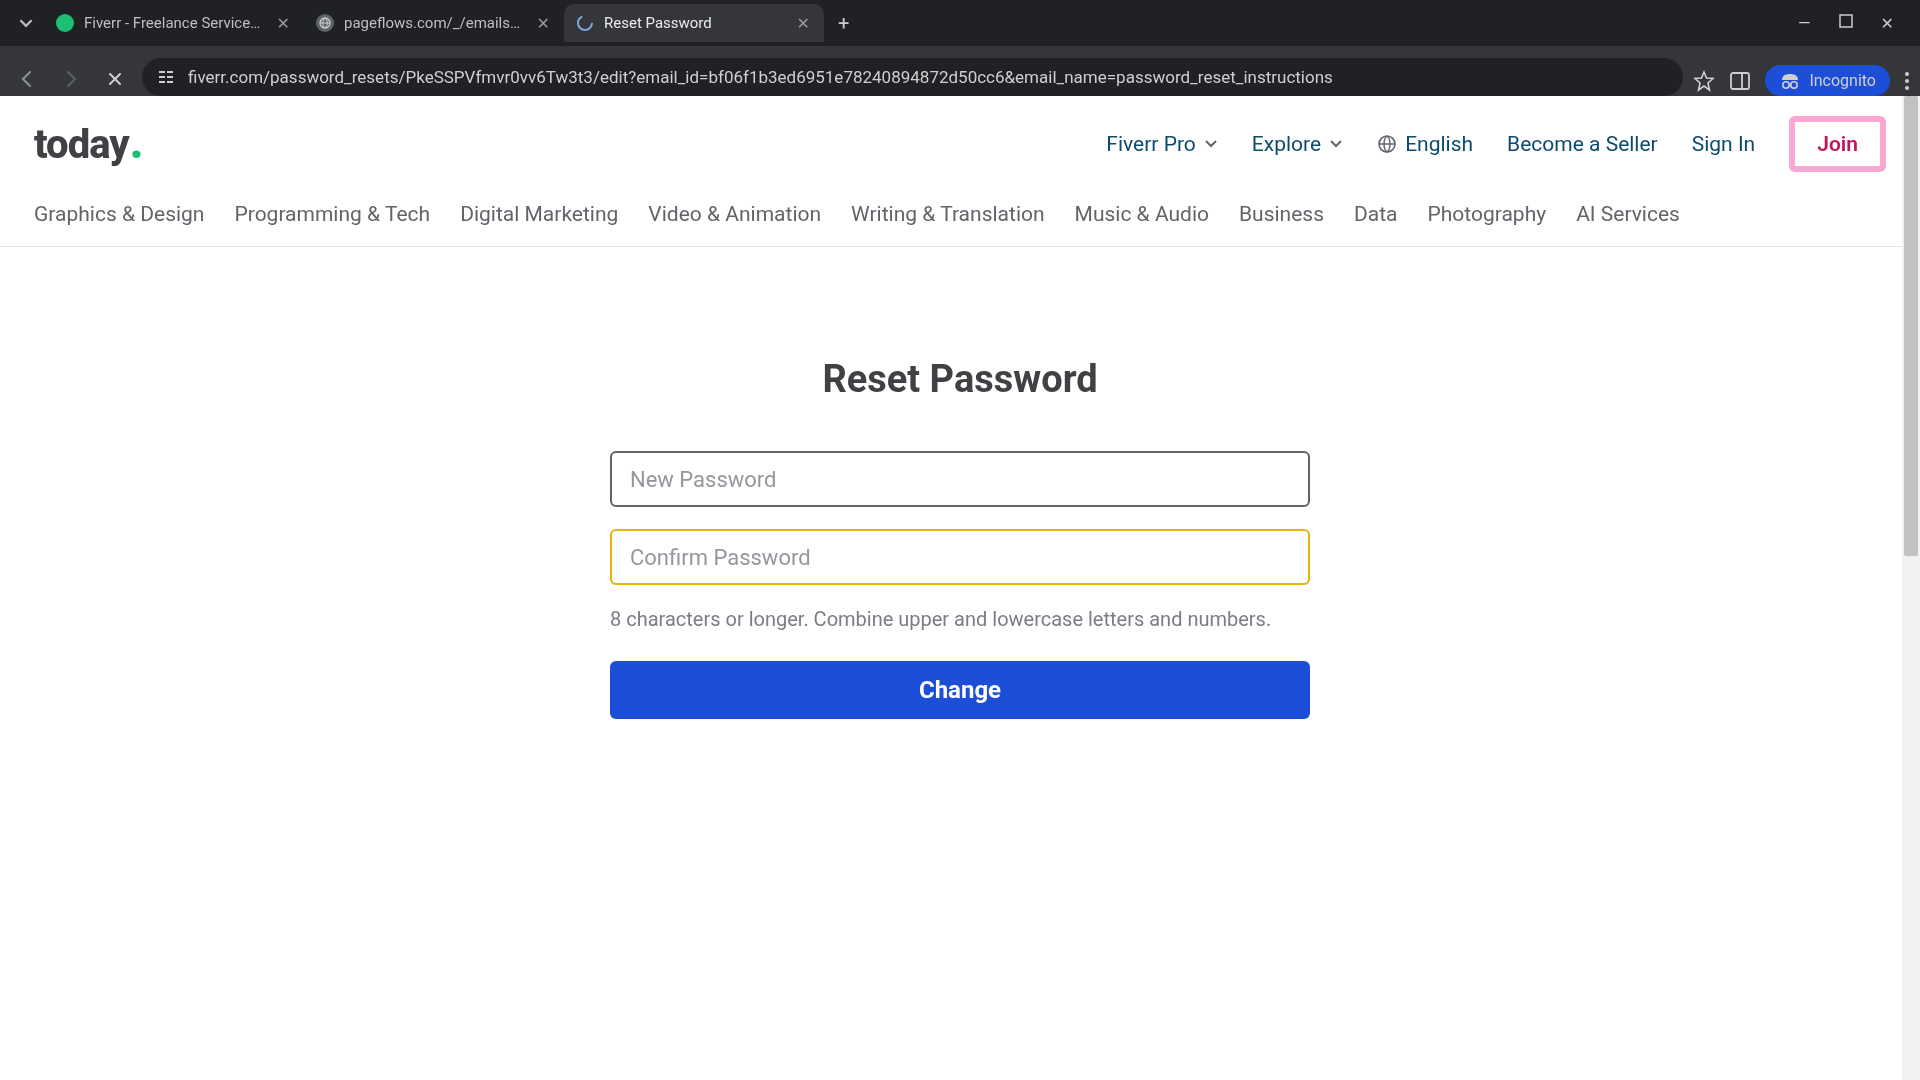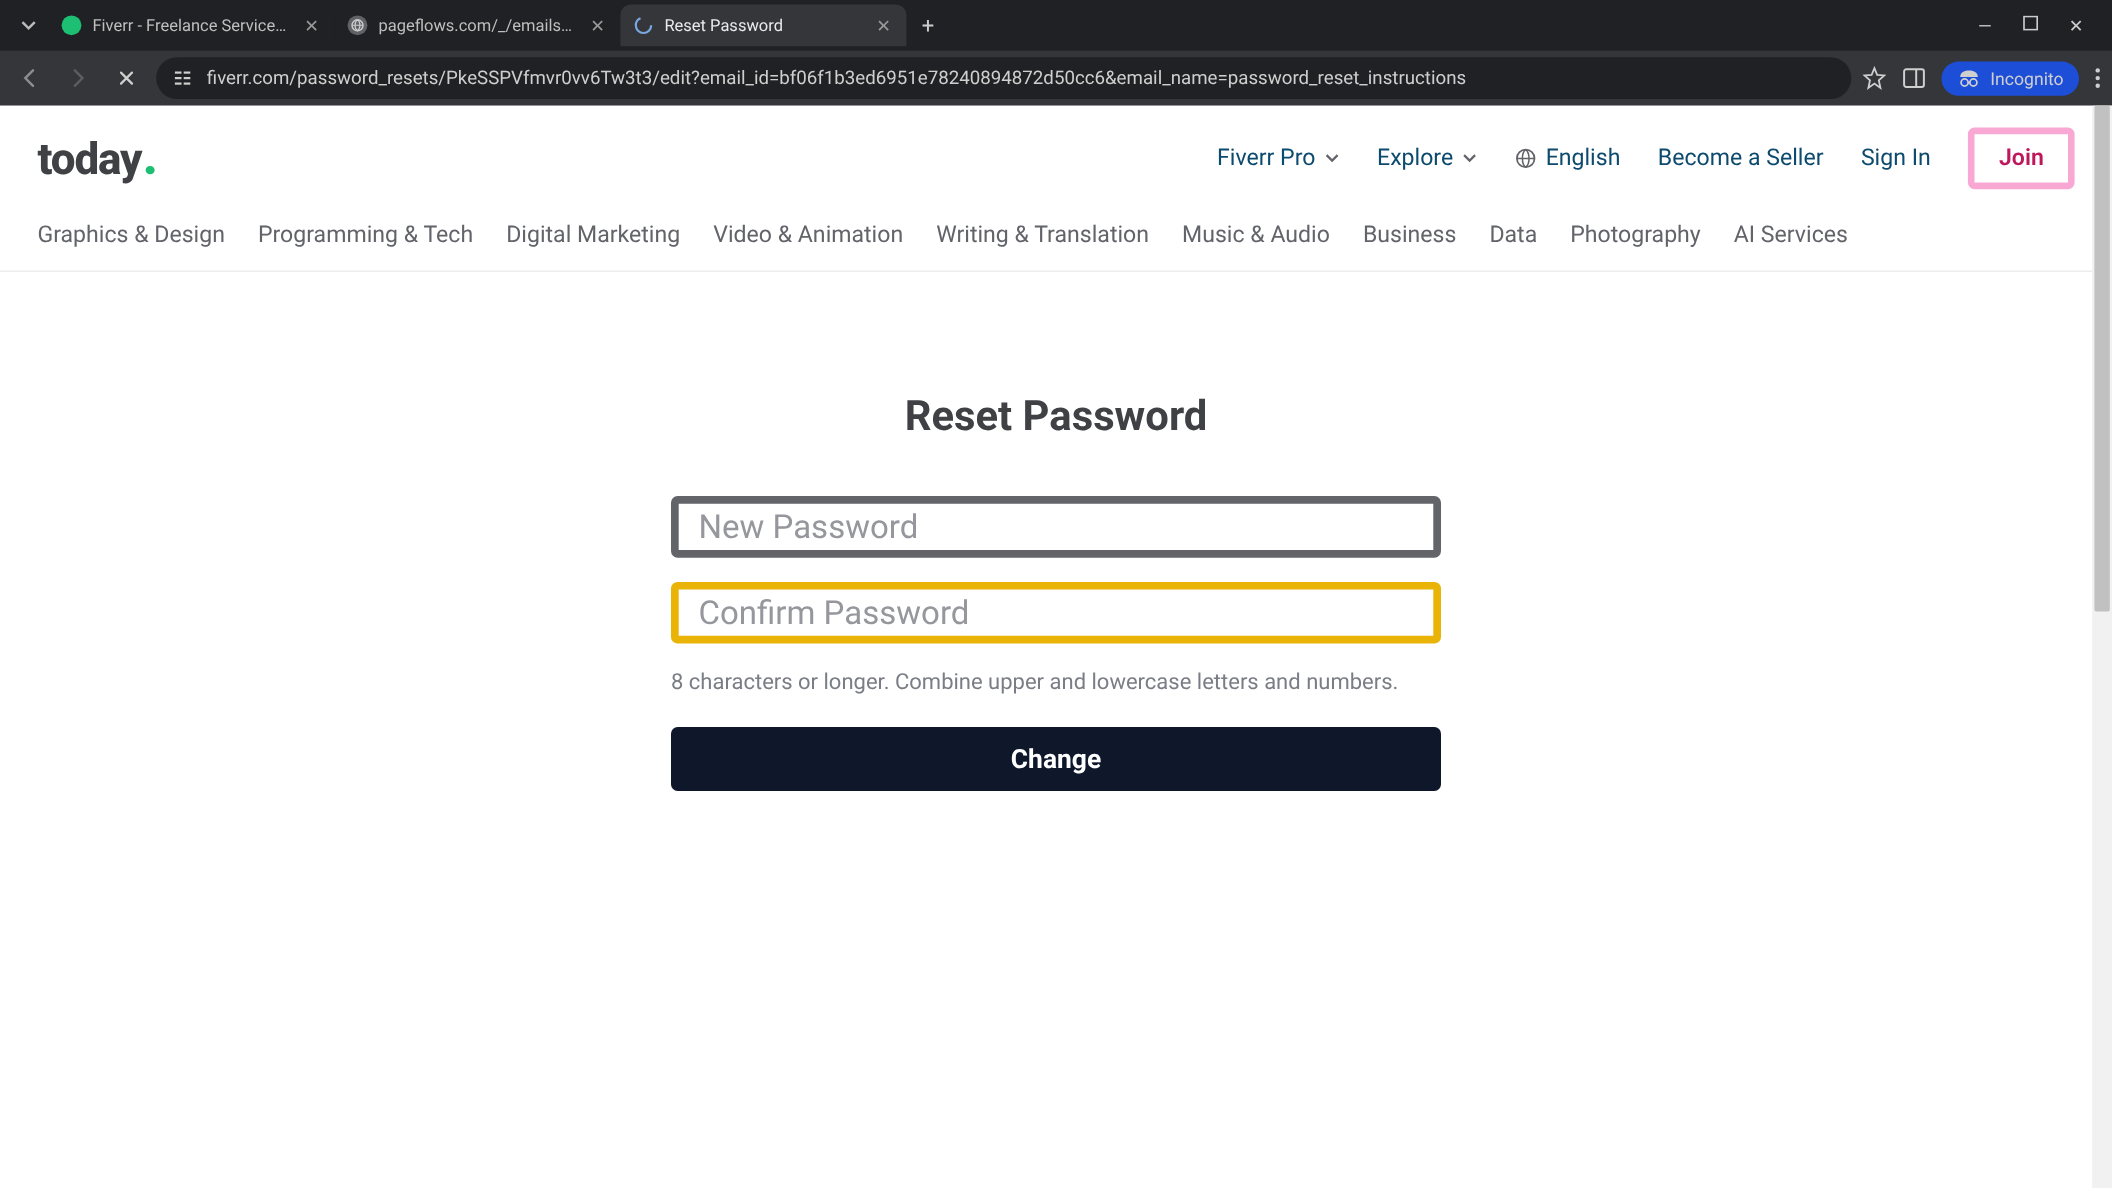--- a/index.html
+++ b/index.html
@@ -14,21 +14,21 @@
     .tab.active { background: #35363a; color: #e8eaed; }
     .tab-favicon { width: 18px; height: 18px; border-radius: 50%; flex-shrink: 0; display: flex; align-items: center; justify-content: center; }
     .tab-favicon.green { background: #1dbf73; }
     .tab-favicon.grey { background: #5f6368; }
     .tab-title { flex: 1; white-space: nowrap; overflow: hidden; text-overflow: ellipsis; font-size: 15px; }
     .tab-close { color: #999; font-size: 16px; flex-shrink: 0; padding: 2px; }
     .new-tab { color: #ccc; padding: 0 14px; font-size: 20px; }
     .win-controls { margin-left: auto; display: flex; gap: 28px; padding-right: 18px; color: #ccc; }
     .win-btn { font-size: 16px; }
 
-    .addr-bar { display: flex; align-items: center; height: 50px; padding: 0 10px; gap: 10px; background: #35363a; }
+    .addr-bar { display: flex; align-items: flex-end; height: 50px; padding: 0 10px; gap: 10px; background: #35363a; }
     .nav-btn { width: 34px; height: 34px; display: flex; align-items: center; justify-content: center; color: #9aa0a6; border-radius: 50%; }
     .nav-btn.disabled { color: #5a5d61; }
     .url-box { flex: 1; display: flex; align-items: center; background: #202124; border-radius: 24px; height: 38px; padding: 0 14px; gap: 12px; }
     .url-text { color: #cfcfcf; font-size: 17px; white-space: nowrap; overflow: hidden; }
     .addr-right { display: flex; align-items: center; gap: 14px; color: #cfcfcf; }
     .incognito-pill { display: flex; align-items: center; gap: 8px; background: #1d4ed8; padding: 6px 14px; border-radius: 20px; font-size: 16px; }
 
     
     .viewport { position: relative; height: calc(1080px - 96px); overflow: hidden; background: #fff; }
 
@@ -46,25 +46,25 @@
     .hlink { color: #0c4a6e; font-size: 21px; font-weight: 400; display: flex; align-items: center; gap: 8px; white-space: nowrap; }
     .join-btn { color: #be185d; border: 6px solid #f9a8d4; padding: 10px 22px; border-radius: 6px; font-size: 21px; font-weight: 600; }
 
     .cat-bar { display: flex; padding: 10px 34px 20px; gap: 30px; border-bottom: 1px solid #e4e5e7; color: #62646a; font-size: 21px; white-space: nowrap; }
     .cat-item { }
 
     
     .reset-wrap { display: flex; flex-direction: column; align-items: center; padding-top: 110px; }
     .reset-title { font-size: 38px; font-weight: 700; color: #404145; margin-bottom: 50px; }
     .reset-form { width: 700px; display: flex; flex-direction: column; gap: 22px; }
-    .pw-input { width: 100%; height: 56px; border: 7px solid #eab308; border-radius: 6px; padding: 0 18px; font-size: 30px; color: #62646a; outline: none; }
+    .pw-input { width: 100%; height: 56px; border: 2px solid #eab308; border-radius: 6px; padding: 0 18px; font-size: 22px; color: #62646a; outline: none; }
     .pw-input.focused { border-color: #62646a; }
     .pw-input::placeholder { color: #95979d; }
     .hint { color: #7a7d85; font-size: 20px; }
-    .change-btn { background: #0f172a; color: #fff; border: none; height: 58px; border-radius: 6px; font-size: 24px; font-weight: 700; margin-top: 8px; }
+    .change-btn { background: #1d4ed8; color: #fff; border: none; height: 58px; border-radius: 6px; font-size: 24px; font-weight: 700; margin-top: 8px; }
 
     .sb-track { position: absolute; right: 0; top: 0; bottom: 0; width: 18px; background: #f1f1f1; }
     .sb-thumb { position: absolute; right: 2px; top: 0; width: 14px; height: 460px; background: #c1c1c1; border-radius: 2px; }
 
     
     svg { display: block; }
   </style>
 </head>
 <body>
 

